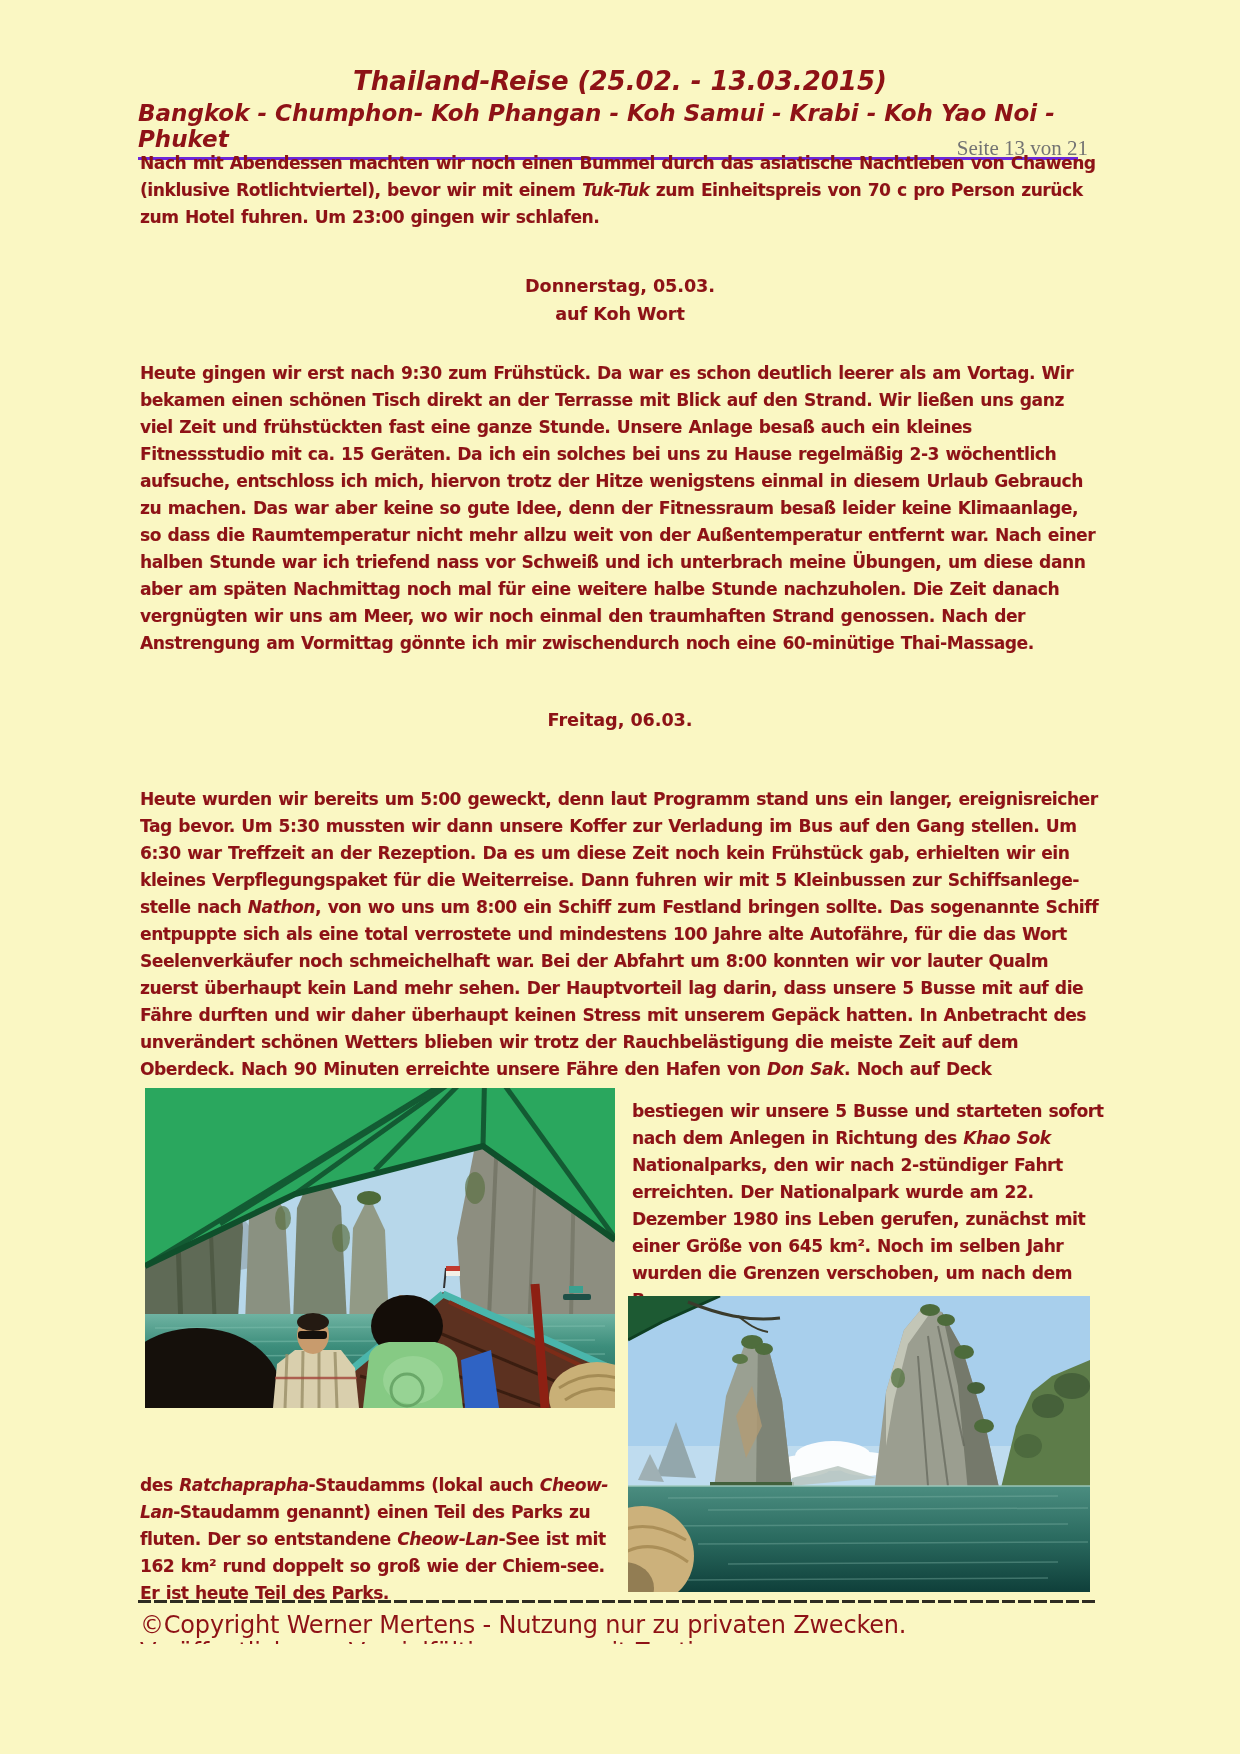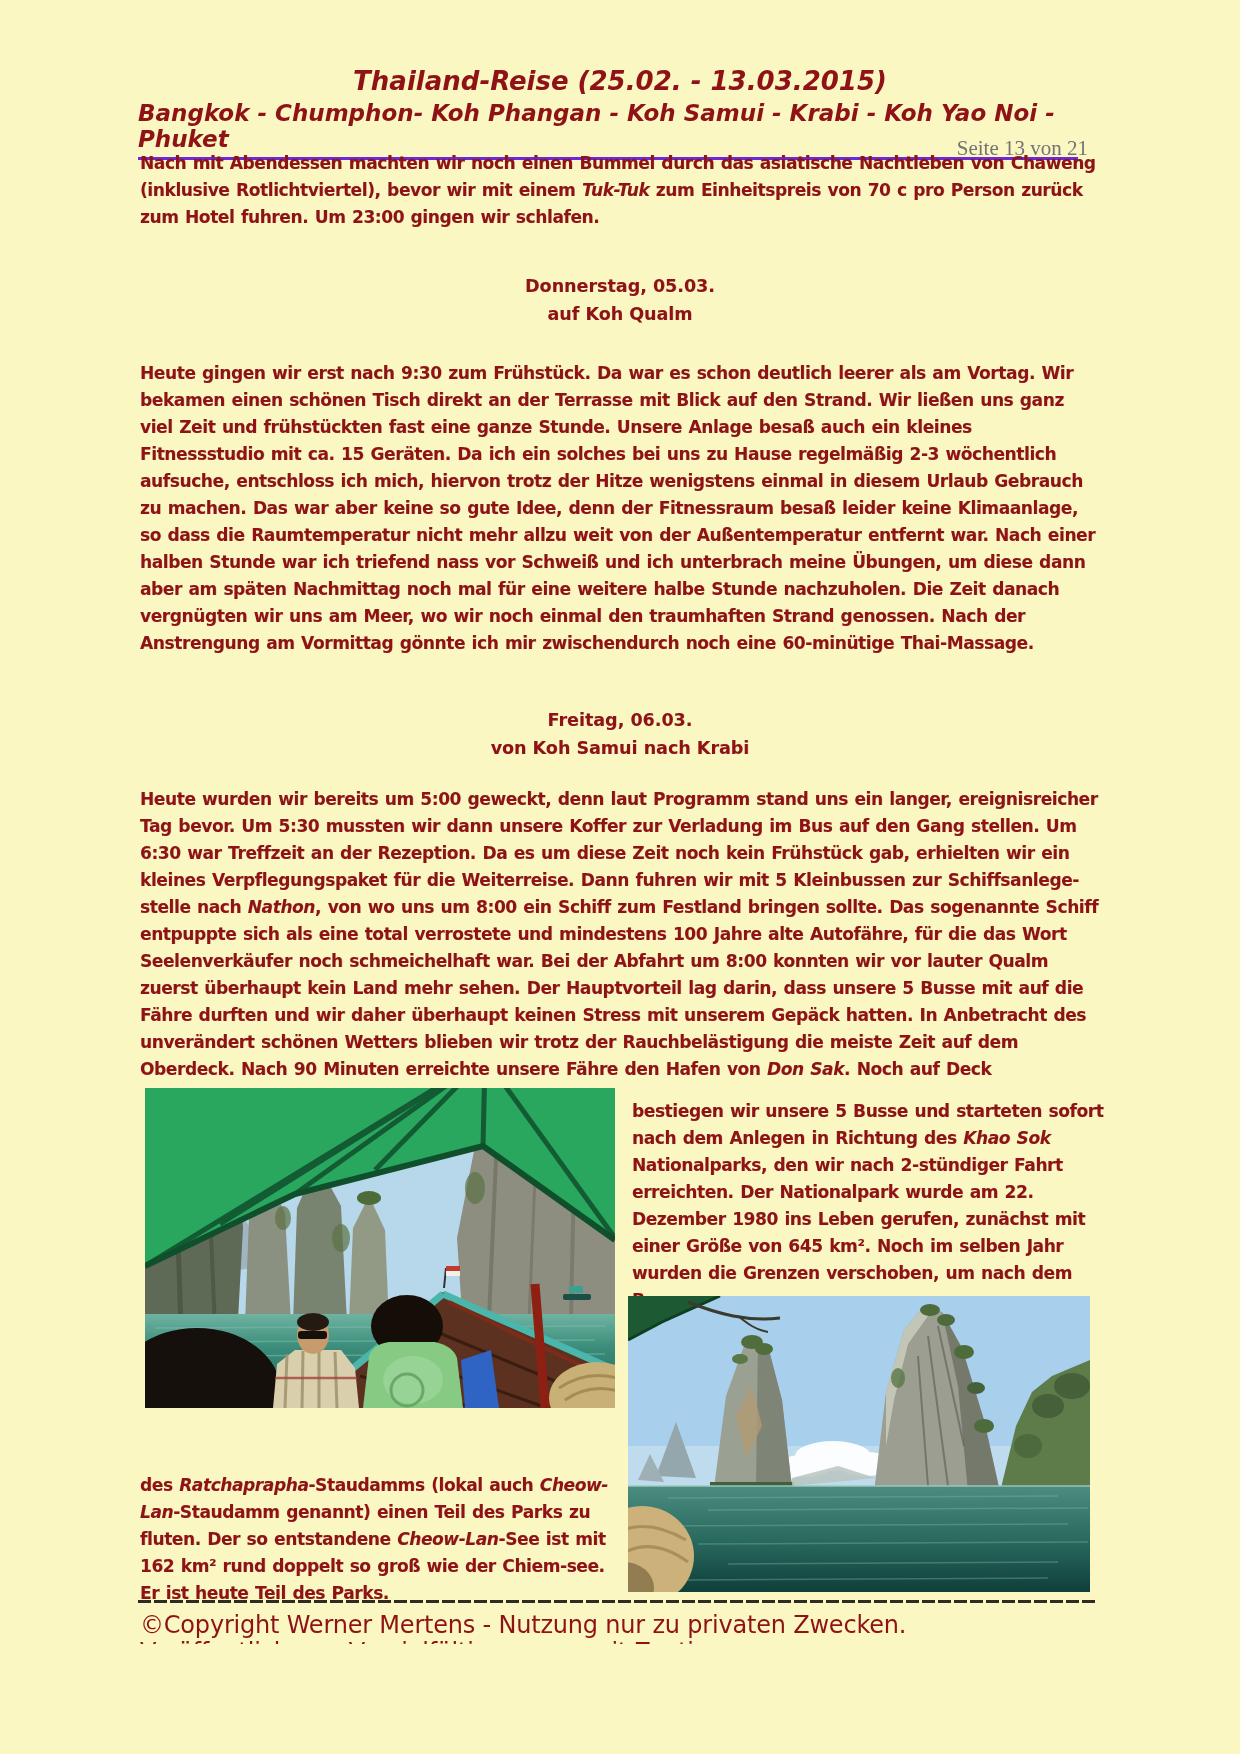--- a/index.html
+++ b/index.html
@@ -42,28 +42,27 @@
   <div class="title">Thailand-Reise (25.02. - 13.03.2015)</div>
 
   <div class="subtitle">Bangkok - Chumphon- Koh Phangan - Koh Samui - Krabi - Koh Yao Noi - Phuket</div>
 
   <div class="page-indicator">Seite 13 von 21</div>
 
   <p class="body p1"><span>Nach mit Abendessen machten wir noch einen Bummel durch das asiatische Nachtleben von Chaweng (inklusive Rotlichtviertel), bevor wir mit einem </span><i>Tuk-Tuk</i><span> zum Einheitspreis von 70 c pro Person zurück zum Hotel fuhren. Um 23:00 gingen wir schlafen.</span></p>
 
   <div class="heading h1">
     <div>Donnerstag, 05.03.</div>
-    <div>auf Koh Qualm</div>
+    <div>auf Koh Wort</div>
   </div>
 
   <p class="body p2">Heute gingen wir erst nach 9:30 zum Frühstück. Da war es schon deutlich leerer als am Vortag. Wir bekamen einen schönen Tisch direkt an der Terrasse mit Blick auf den Strand. Wir ließen uns ganz viel Zeit und frühstückten fast eine ganze Stunde. Unsere Anlage besaß auch ein kleines Fitnessstudio mit ca. 15 Geräten. Da ich ein solches bei uns zu Hause regelmäßig 2-3 wöchentlich aufsuche, entschloss ich mich, hiervon trotz der Hitze wenigstens einmal in diesem Urlaub Gebrauch zu machen. Das war aber keine so gute Idee, denn der Fitnessraum besaß leider keine Klimaanlage, so dass die Raumtemperatur nicht mehr allzu weit von der Außentemperatur entfernt war. Nach einer halben Stunde war ich triefend nass vor Schweiß und ich unterbrach meine Übungen, um diese dann aber am späten Nachmittag noch mal für eine weitere halbe Stunde nachzuholen. Die Zeit danach vergnügten wir uns am Meer, wo wir noch einmal den traumhaften Strand genossen. Nach der Anstrengung am Vormittag gönnte ich mir zwischendurch noch eine 60-minütige Thai-Massage.</p>
 
   <div class="heading h2">
     <div>Freitag, 06.03.</div>
-    <div>von Koh Samui nach Krabi</div>
   </div>
 
   <p class="body p3"><span>Heute wurden wir bereits um 5:00 geweckt, denn laut Programm stand uns ein langer, ereignisreicher Tag bevor. Um 5:30 mussten wir dann unsere Koffer zur Verladung im Bus auf den Gang stellen. Um 6:30 war Treffzeit an der Rezeption. Da es um diese Zeit noch kein Frühstück gab, erhielten wir ein kleines Verpflegungspaket für die Weiterreise. Dann fuhren wir mit 5 Kleinbussen zur Schiffsanlege-stelle nach </span><i>Nathon</i><span>, von wo uns um 8:00 ein Schiff zum Festland bringen sollte. Das sogenannte Schiff entpuppte sich als eine total verrostete und mindestens 100 Jahre alte Autofähre, für die das Wort Seelenverkäufer noch schmeichelhaft war. Bei der Abfahrt um 8:00 konnten wir vor lauter Qualm zuerst überhaupt kein Land mehr sehen. Der Hauptvorteil lag darin, dass unsere 5 Busse mit auf die Fähre durften und wir daher überhaupt keinen Stress mit unserem Gepäck hatten. In Anbetracht des unverändert schönen Wetters blieben wir trotz der Rauchbelästigung die meiste Zeit auf dem Oberdeck. Nach 90 Minuten erreichte unsere Fähre den Hafen von </span><i>Don Sak</i><span>. Noch auf Deck</span></p>
 
   <figure class="photo photo-left">
     <svg viewBox="0 0 470 320" aria-hidden="true">
       <defs>
         <linearGradient id="lw" x1="0" y1="0" x2="0" y2="1">
           <stop offset="0" stop-color="#6fb3a2"></stop>
           <stop offset="0.35" stop-color="#3c8d7b"></stop>

